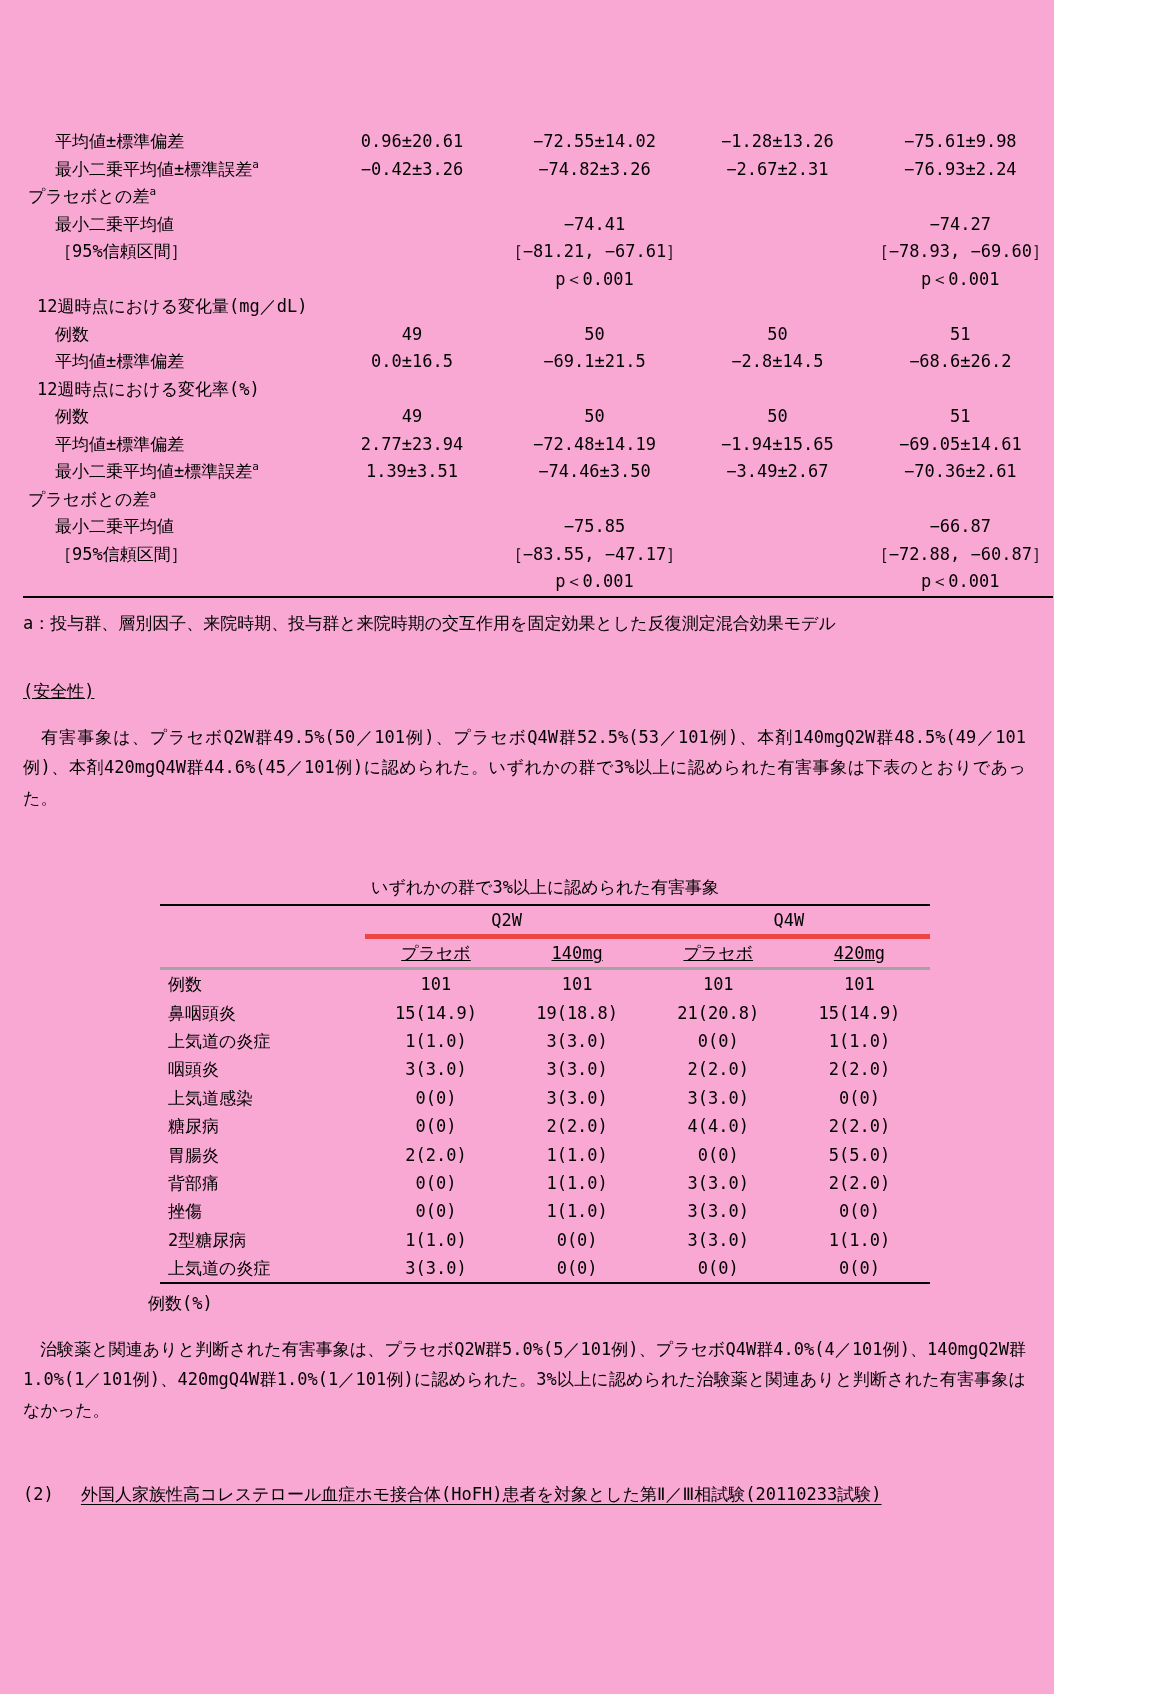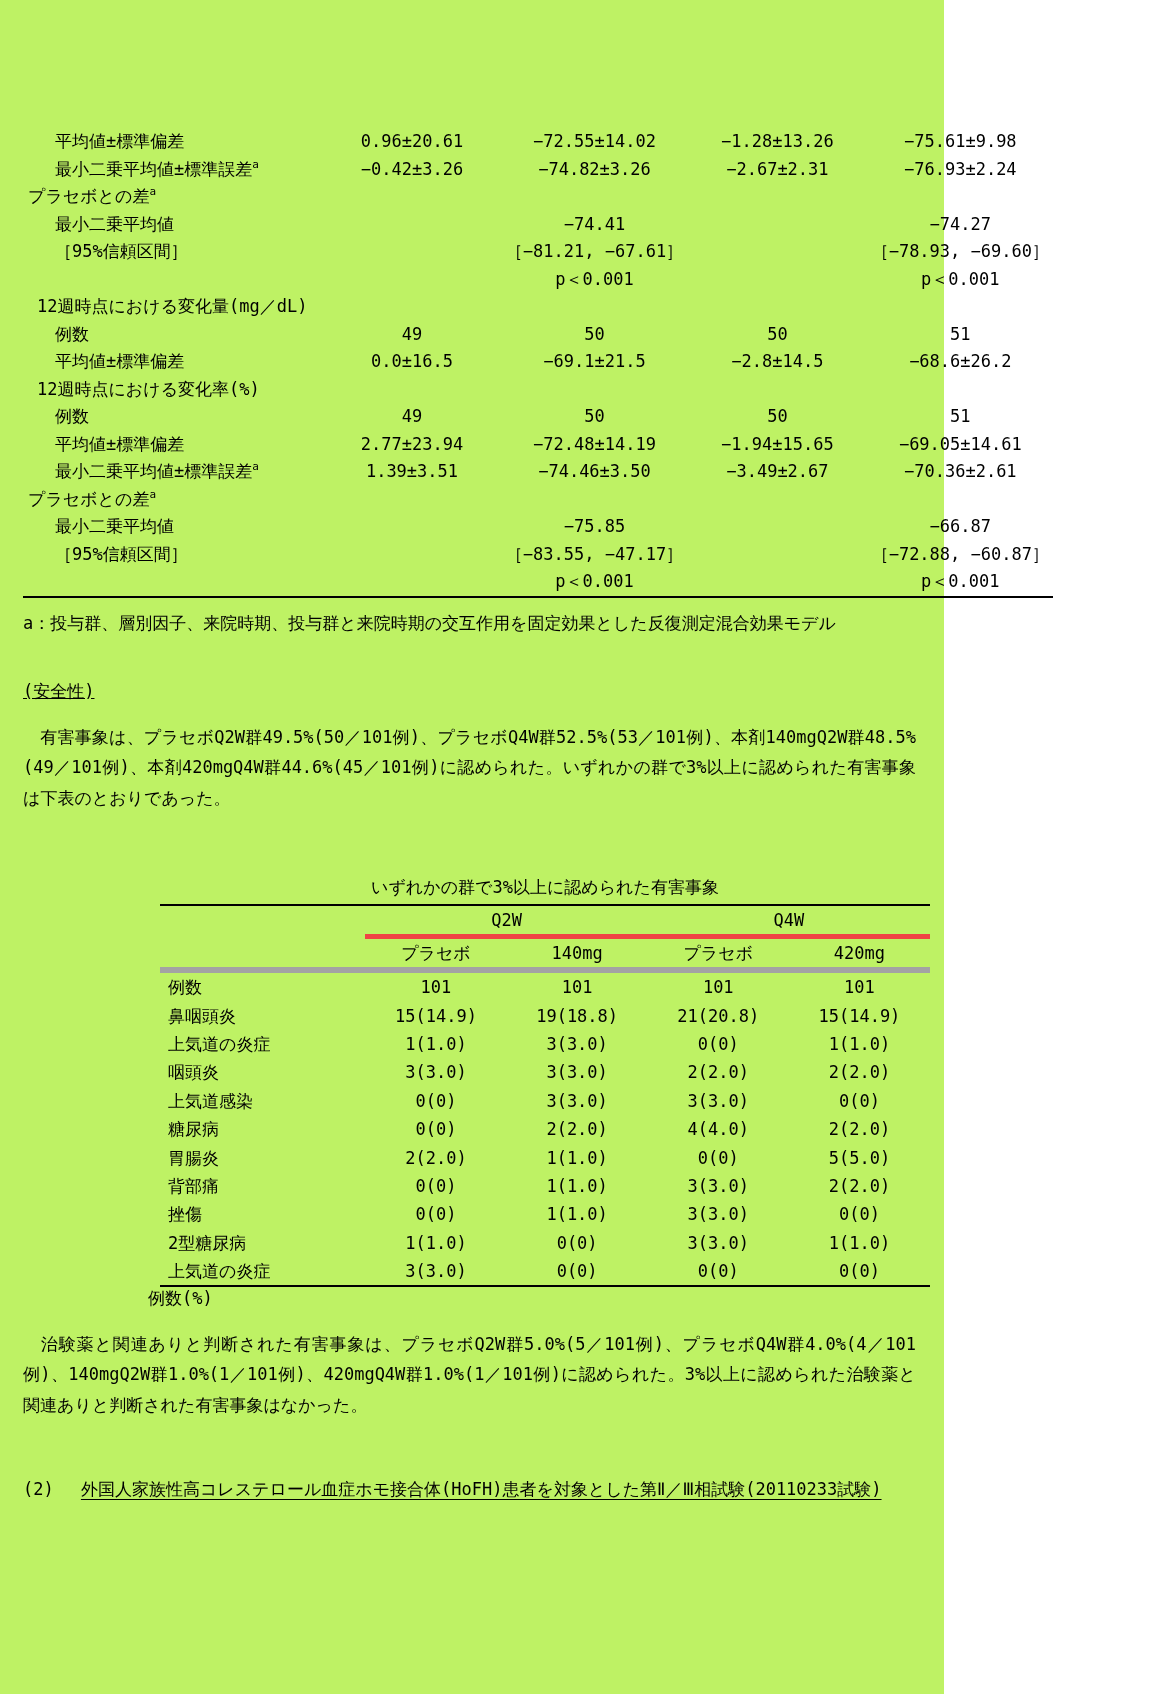--- a/index.html
+++ b/index.html
@@ -1,19 +1,19 @@
 <!DOCTYPE html>
 <html><head>
 <meta charset="utf-8">
 <style>
   html,body{margin:0;padding:0;background:#ffffff;}
   .page{
-    width:944px;min-height:1694px;box-sizing:border-box;
+    width:1054px;min-height:1694px;box-sizing:border-box;
     padding:128px 28px 40px 23px;
-    background:#bef264;color:#000;
+    background:#f9a8d4;color:#000;
     font-family:"DejaVu Sans Mono","Liberation Mono",monospace;
     font-size:17px;
   }
   
   table.stats{width:1030px;border-collapse:collapse;border-bottom:2px solid #000;}
   .stats td{padding:1px 0;line-height:1.5;vertical-align:top;}
   .stats td.lbl{width:285px;text-align:left;}
   .stats td.val{width:186px;text-align:center;white-space:nowrap;}
   .ind1{padding-left:5px !important;}
   .ind2{padding-left:14px !important;}
@@ -25,22 +25,22 @@
   .para{margin:19px 0 0 0;line-height:1.78;text-align:justify;}
   
   .ae-wrap{margin-left:137px;width:770px;margin-top:63px;}
   .ae-title{text-align:center;margin-bottom:5px;}
   table.ae{width:100%;border-collapse:collapse;border-top:2px solid #000;border-bottom:2px solid #000;}
   .ae th{font-weight:normal;padding:1px 0;line-height:1.55;}
   .ae td{padding:1px 0;line-height:1.55;}
   .ae .lblcol{width:200px;text-align:left;padding-left:8px;}
   .ae .valcol{text-align:center;width:142px;white-space:nowrap;}
   .ae .grp{text-align:center;border-bottom:5px solid #ef4444;}
-  .ae .subhead th{border-bottom:6px solid #a3a3a3;}
-  .ae-note{margin-left:125px;}
+  .ae .subhead th{border-bottom:3px solid #a3a3a3;text-decoration:underline;}
+  .ae-note{margin-left:125px;margin-top:8px;}
   
   .sec2{margin-top:58px;}
   .sec2 .prefix{margin-right:1.6em;}
   .sec2 .ul{text-decoration:underline;text-underline-offset:4px;}
 </style>
 </head>
 <body>
 
 <div class="page">
 

